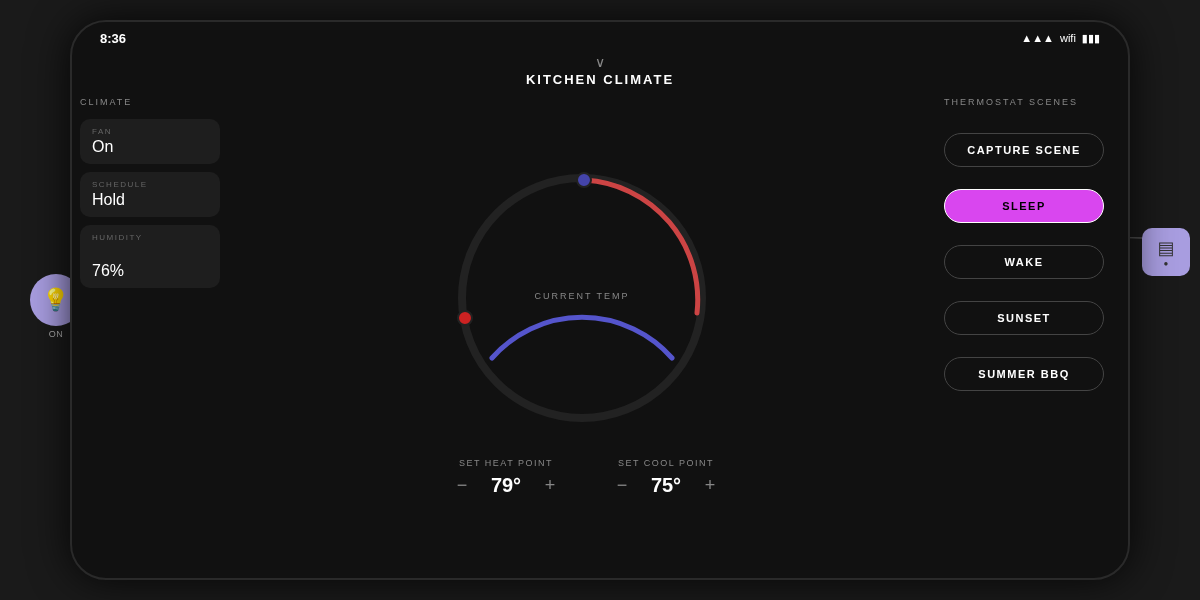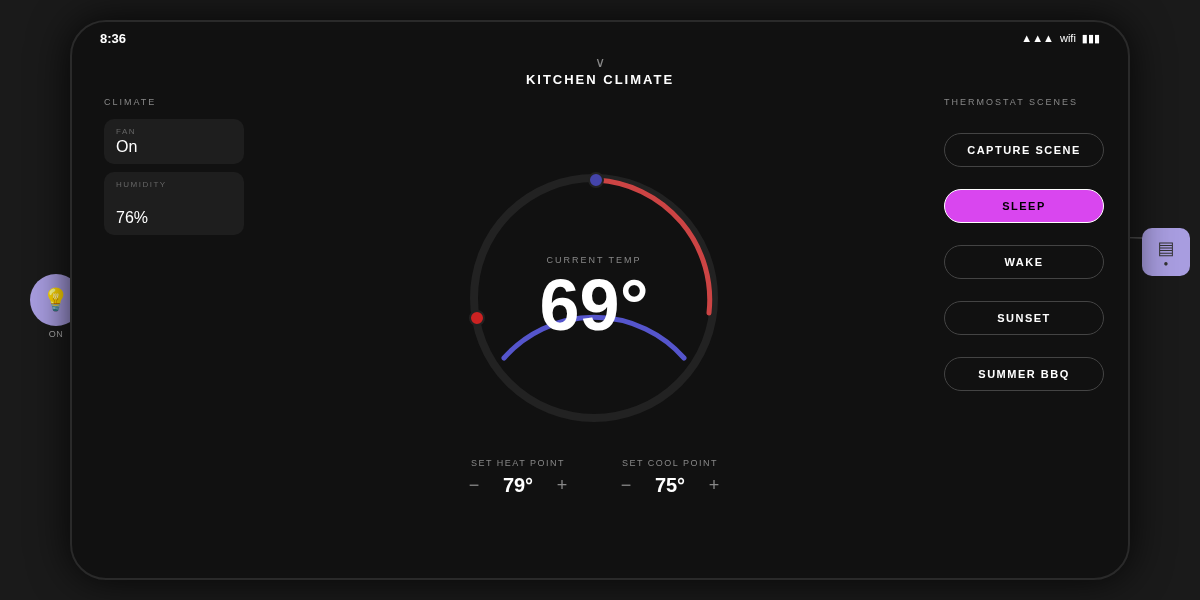--- a/index.html
+++ b/index.html
@@ -68,21 +68,21 @@
       font-size: 13px;
       font-weight: 600;
       letter-spacing: 2px;
       text-transform: uppercase;
     }
 
     
     .main {
       display: flex;
       flex: 1;
-      padding: 0 24px 16px 32px;
+      padding: 0 24px 16px 8px;
       gap: 16px;
     }
 
     
     .left-panel {
       width: 140px;
       display: flex;
       flex-direction: column;
       gap: 8px;
       padding-top: 4px;
@@ -172,20 +172,21 @@
     .setpoints {
       display: flex;
       gap: 40px;
       align-items: center;
     }
     .setpoint {
       display: flex;
       flex-direction: column;
       align-items: center;
       gap: 6px;
+      margin-left: 8px;
     }
     .setpoint-label {
       color: #888;
       font-size: 9px;
       letter-spacing: 1.5px;
       text-transform: uppercase;
     }
     .setpoint-controls {
       display: flex;
       align-items: center;
@@ -334,20 +335,24 @@
 
       <div class="left-panel">
         <div class="panel-label">CLIMATE</div>
 
 
         <div class="control-card">
           <div class="control-sublabel">FAN</div>
           <div class="control-value">On</div>
         </div>
 
+        <div class="control-card">
+          <div class="control-sublabel">SCHEDULE</div>
+          <div class="control-value">Hold</div>
+        </div>
 
         <div class="humidity-card">
           <div class="control-sublabel">HUMIDITY</div>
           <div class="humidity-value">76%</div>
         </div>
       </div>
 
       <div class="center-panel">
 
         <div class="thermostat-ring">
@@ -360,21 +365,20 @@
 
             <path d="M 143 22 A 120 120 0 0 1 255 155" fill="none" stroke="#cc4444" stroke-width="5" stroke-linecap="round"></path>
 
             <circle cx="142" cy="22" r="7" fill="#4444aa" stroke="#222" stroke-width="2"></circle>
 
             <circle cx="23" cy="160" r="7" fill="#cc2222" stroke="#222" stroke-width="2"></circle>
           </svg>
 
           <div class="temp-display">
             <div class="current-temp-label">CURRENT TEMP</div>
-            <div class="current-temp-value">69°</div>
           </div>
         </div>
 
         <div class="setpoints">
           <div class="setpoint">
             <div class="setpoint-label">SET HEAT POINT</div>
             <div class="setpoint-controls">
               <div class="setpoint-btn">−</div>
               <div class="setpoint-value">79°</div>
               <div class="setpoint-btn">+</div>

